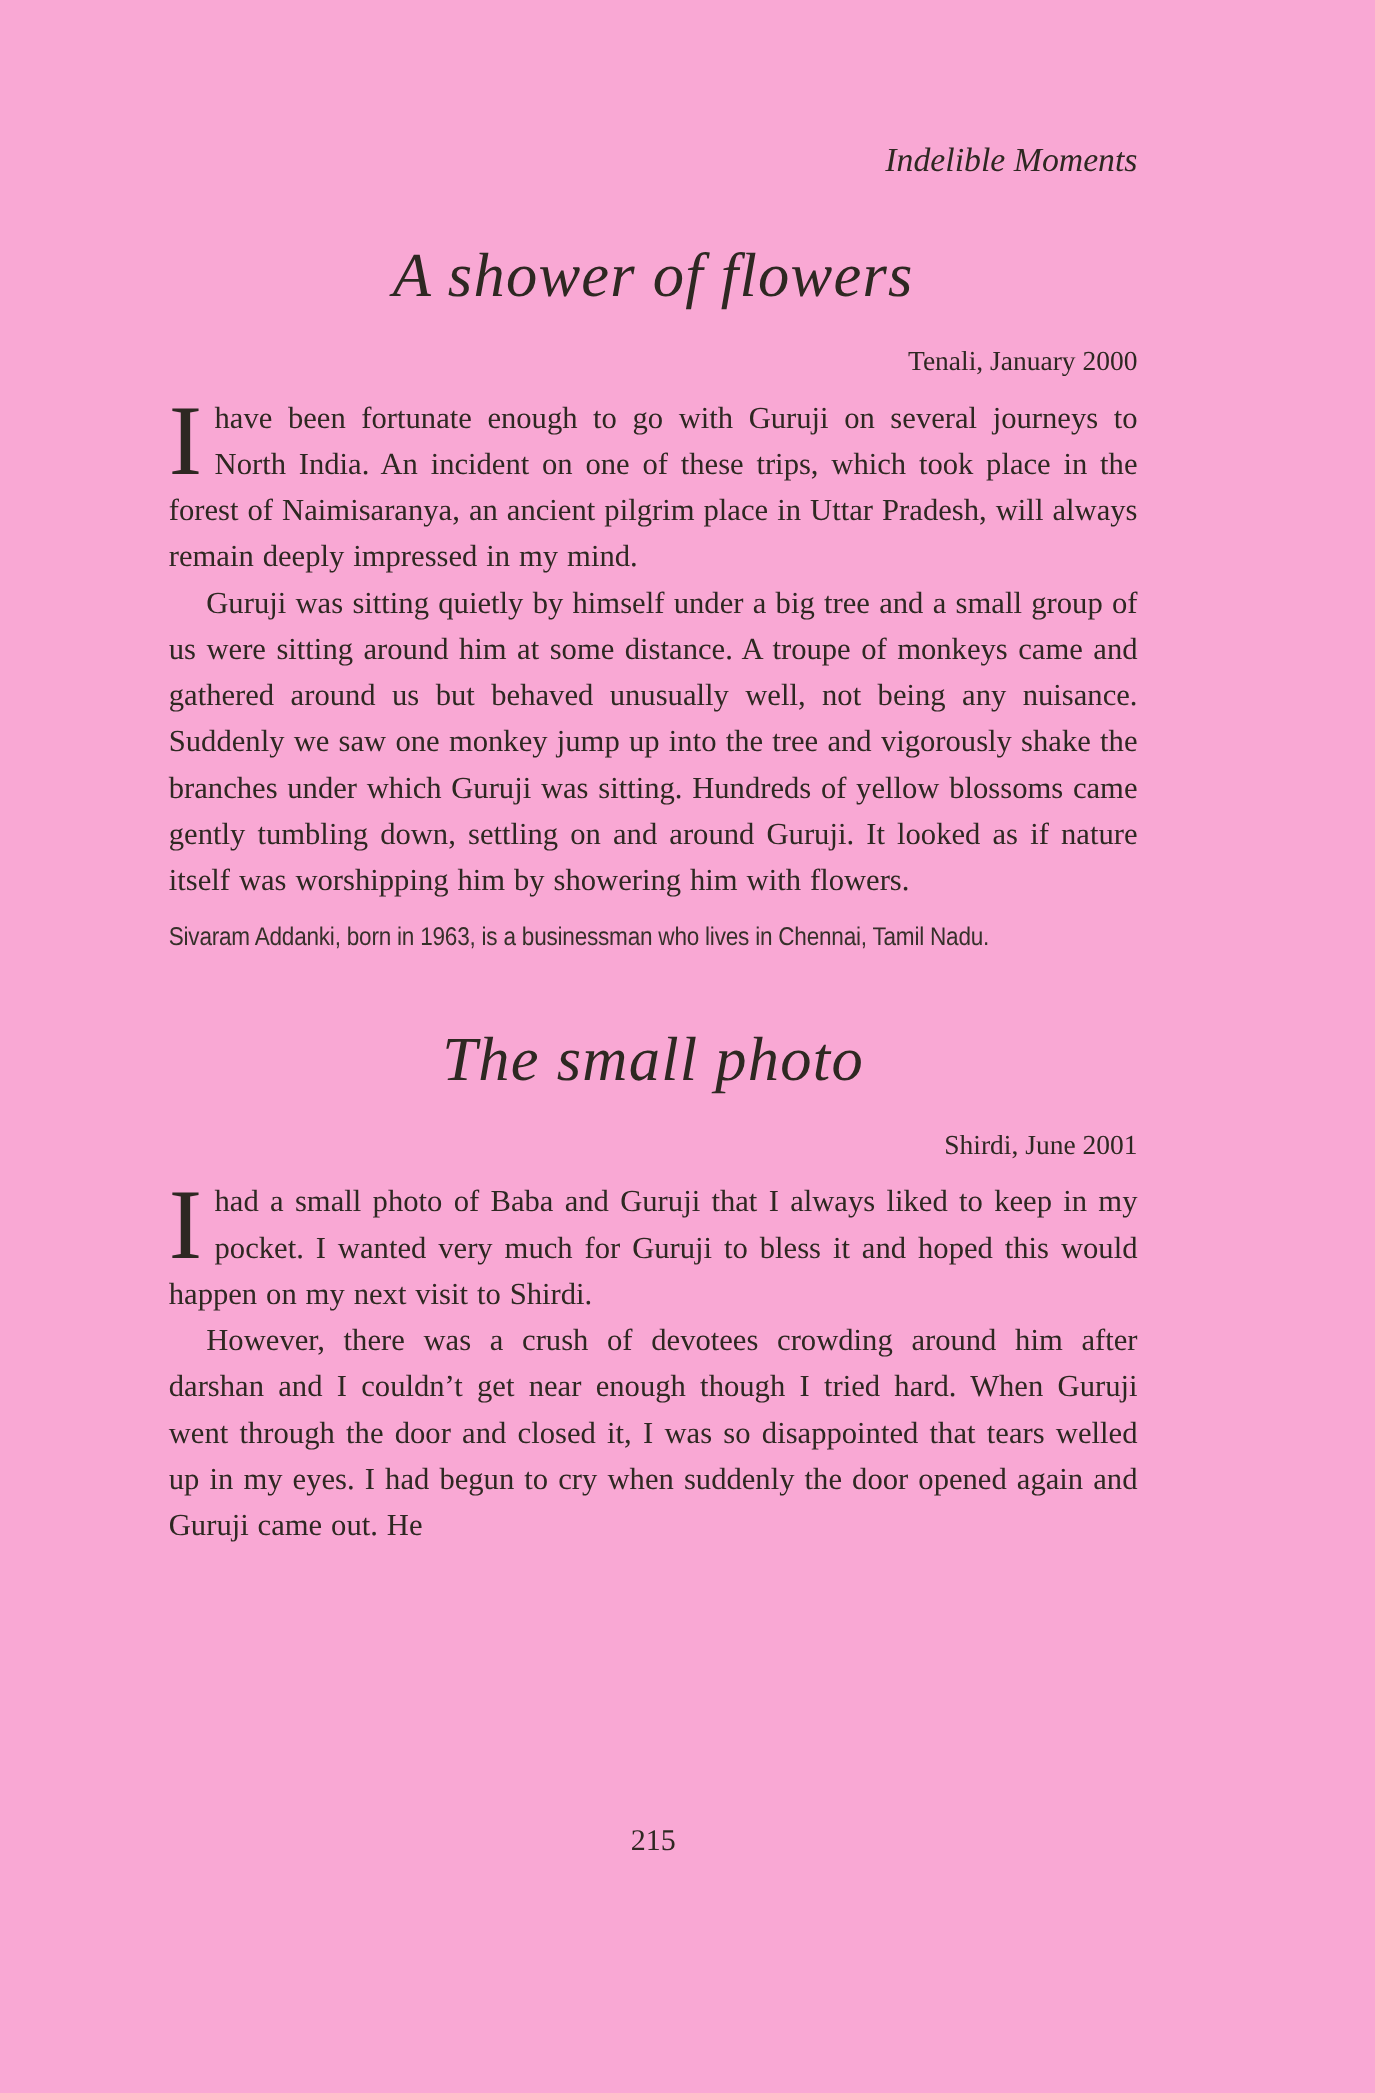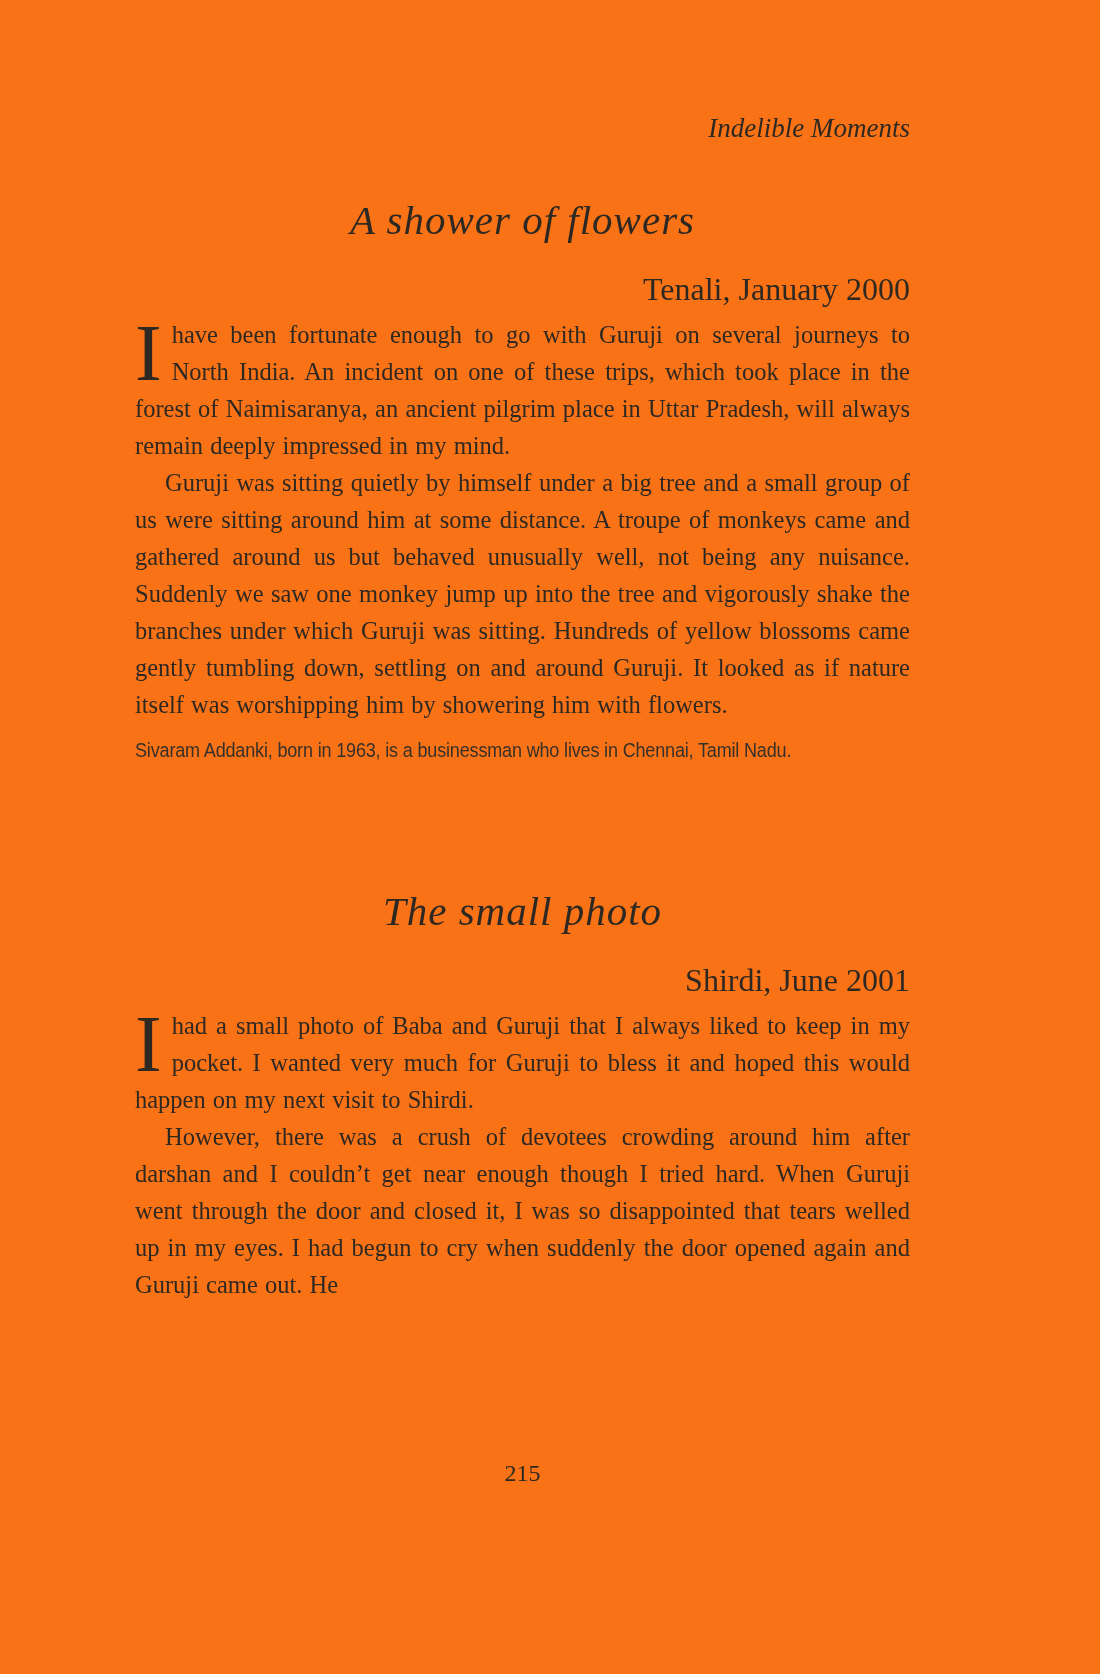--- a/index.html
+++ b/index.html
@@ -2,51 +2,51 @@
 <html><head>
 <meta charset="utf-8">
 <style>
   * { margin: 0; padding: 0; box-sizing: border-box; }
   html, body { background: #e9e9e9; }
   .page {
     position: relative;
     width: 1100px;
     height: 1674px;
     margin: 0 auto;
-    background: #f97316;
+    background: #f9a8d4;
     color: #2e2822;
     font-family: "Liberation Serif", serif;
     overflow: hidden;
   }
   .content {
     position: absolute;
     left: 135px;
     top: 0;
     width: 775px;
   }
   .running-header {
     margin-top: 112px;
     text-align: right;
     font-style: italic;
     font-size: 27px;
     line-height: 32px;
   }
   .story-title {
     text-align: center;
     font-style: italic;
-    font-size: 41px;
+    font-size: 50px;
     line-height: 56px;
     letter-spacing: 1px;
     font-weight: 400;
   }
   .title-1 { margin-top: 48px; }
-  .title-2 { margin-top: 120px; }
+  .title-2 { margin-top: 56px; }
   .dateline {
     text-align: right;
-    font-size: 32px;
+    font-size: 22px;
     line-height: 30px;
     margin-top: 26px;
   }
   .body-block { margin-top: 12px; }
   .body-para {
     font-size: 24.5px;
     line-height: 37px;
     text-align: justify;
     word-spacing: 1px;
   }

